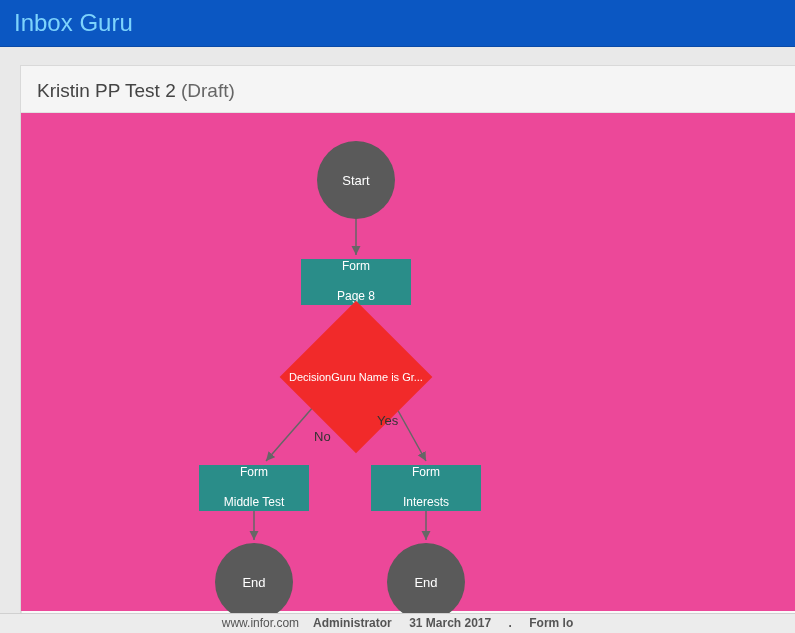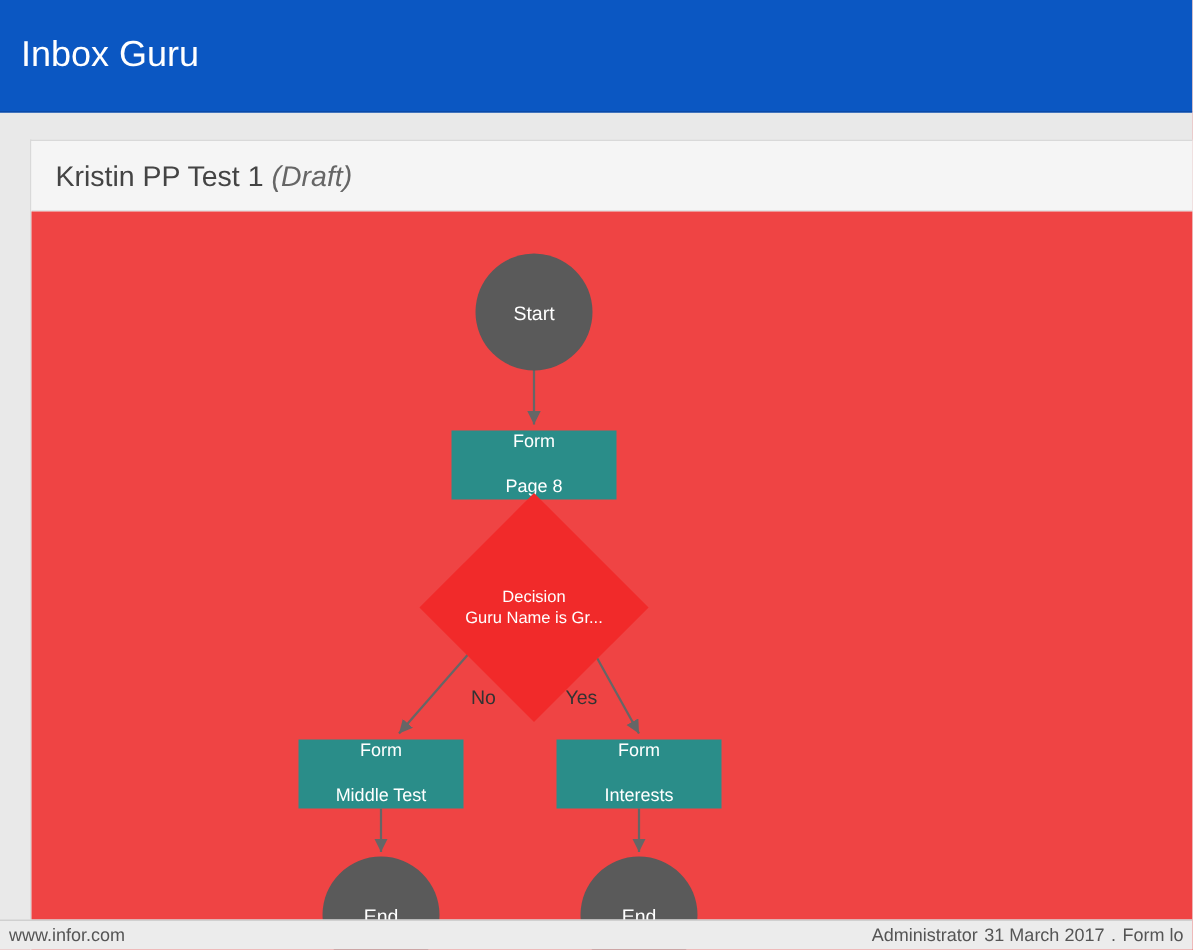--- a/index.html
+++ b/index.html
@@ -1,44 +1,44 @@
 <!DOCTYPE html>
 <html><head>
 <meta charset="utf-8">
 <style>
   html, body { margin:0; padding:0; font-family: Arial, Helvetica, sans-serif; background:#e9e9e9; }
   .app { width:795px; height:633px; position:relative; overflow:hidden; background:#e9e9e9; }
-  .header { background:#0b57c2; color:#ffffff; font-size:24px; font-weight:400; padding:23px 14px; border-bottom:1px solid #0a4aa8; }
+  .header { background:#0b57c2; color:#7dd3fc; font-size:24px; font-weight:400; padding:9px 14px; border-bottom:1px solid #0a4aa8; }
   .panel { background:#fafafa; margin:18px 0 0 20px; width:775px; height:560px; border-left:1px solid #d9d9d9; border-top:1px solid #d9d9d9; box-shadow:0 0 0 1px #e2e2e2 inset; }
   .panel-title { padding:14px 16px 10px 16px; font-size:19px; color:#444; border-bottom:1px solid #e2e2e2; background:#f5f5f5; }
-  .panel-title .status { font-style:italic; color:#666; }
-  .canvas { position:relative; background:#ef4444; height:498px; width:100%; }
-  .footer { position:absolute; left:0; right:0; bottom:0; height:20px; font-size:12px; color:#555; background:#ececec; border-top:1px solid #d0d0d0; display:flex; justify-content:space-between; padding:2px 6px 0 6px; box-sizing:border-box; }
-  .footer-right span { margin-left:1px; }
+  .panel-title .status { color:#666; }
+  .canvas { position:relative; background:#ec4899; height:498px; width:100%; }
+  .footer { position:absolute; left:0; right:0; bottom:0; height:20px; font-size:12px; color:#555; background:#ececec; border-top:1px solid #d0d0d0; display:flex; justify-content:center; padding:2px 6px 0 6px; box-sizing:border-box; }
+  .footer-right span { margin-left:14px;font-weight:bold; }
 
   
   .circle { position:absolute; width:78px; height:78px; border-radius:50%; background:#5a5a5a; color:#fff; display:flex; align-items:center; justify-content:center; font-size:13px; }
   .rect { position:absolute; width:110px; height:46px; background:#2a8d89; color:#fff; text-align:center; display:flex; flex-direction:column; align-items:center; justify-content:space-between; font-size:12px; line-height:1.3; }
   .diamond { position:absolute; width:108px; height:108px; }
   .diamond .shape { width:100%; height:100%; background:#f12a2a; transform:rotate(45deg); transform-origin:center; }
-  .diamond .label { position:absolute; top:0; left:-20px; right:-20px; bottom:0; display:flex; flex-direction:column; align-items:center; justify-content:center; color:#fff; font-size:11px; line-height:1.3; text-align:center; }
+  .diamond .label { position:absolute; top:0; left:-20px; right:-20px; bottom:0; display:flex; flex-direction:row; align-items:center; justify-content:center; color:#fff; font-size:11px; line-height:1.3; text-align:center; }
   .edge-label { position:absolute; font-size:13px; color:#333; }
 </style>
 </head>
 <body>
 
 <div class="app">
 
   <div class="header">
     <span>Inbox Guru</span>
   </div>
 
   <div class="panel">
     <div class="panel-title">
-      <span>Kristin PP Test 1</span>
+      <span>Kristin PP Test 2</span>
       <span class="status">(Draft)</span>
     </div>
 
     <div class="canvas">
 
       <svg width="775" height="498" style="position:absolute;top:0;left:0">
         <defs>
           <marker id="arrow" markerWidth="8" markerHeight="8" refX="6" refY="3" orient="auto">
             <path d="M0,0 L6,3 L0,6 Z" fill="#666"></path>
           </marker>
@@ -68,21 +68,21 @@
 
       <div class="diamond" style="left:281px; top:210px;">
         <div class="shape"></div>
         <div class="label">
           <span>Decision</span>
           <span>Guru Name is Gr...</span>
         </div>
       </div>
 
       <div class="edge-label" style="left:293px; top:316px;text-align:right;">No</div>
-      <div class="edge-label" style="left:356px; top:316px;">Yes</div>
+      <div class="edge-label" style="left:356px; top:300px;">Yes</div>
 
       <div class="rect" style="left:178px; top:352px;">
         <span>Form</span>
         <span>Middle Test</span>
       </div>
 
       <div class="rect" style="left:350px; top:352px;">
         <span>Form</span>
         <span>Interests</span>
       </div>

